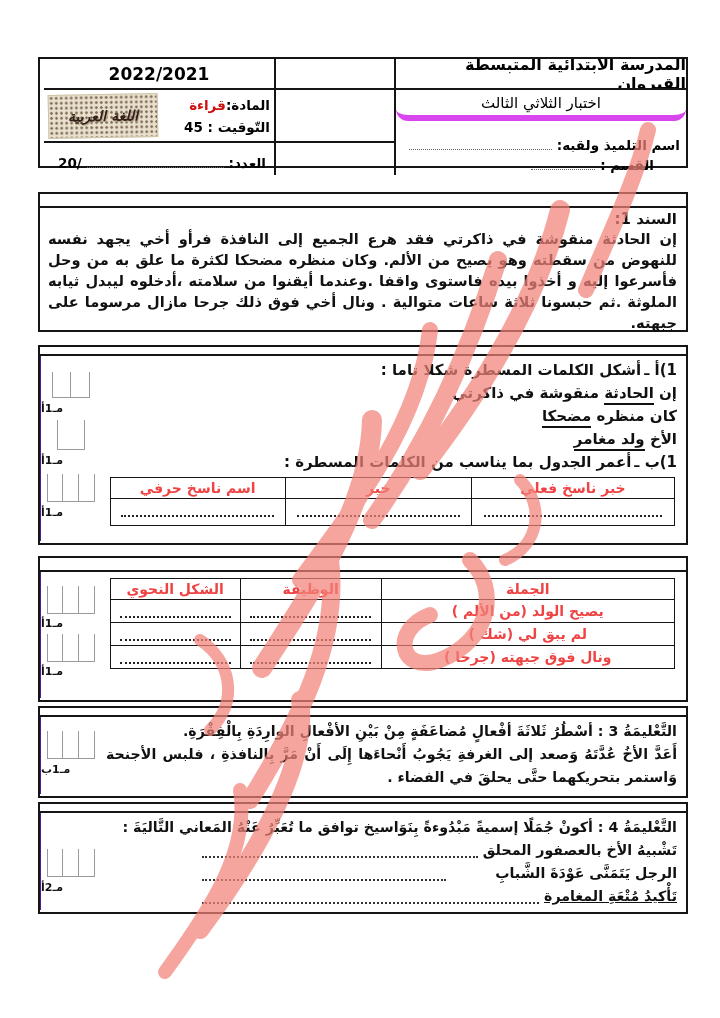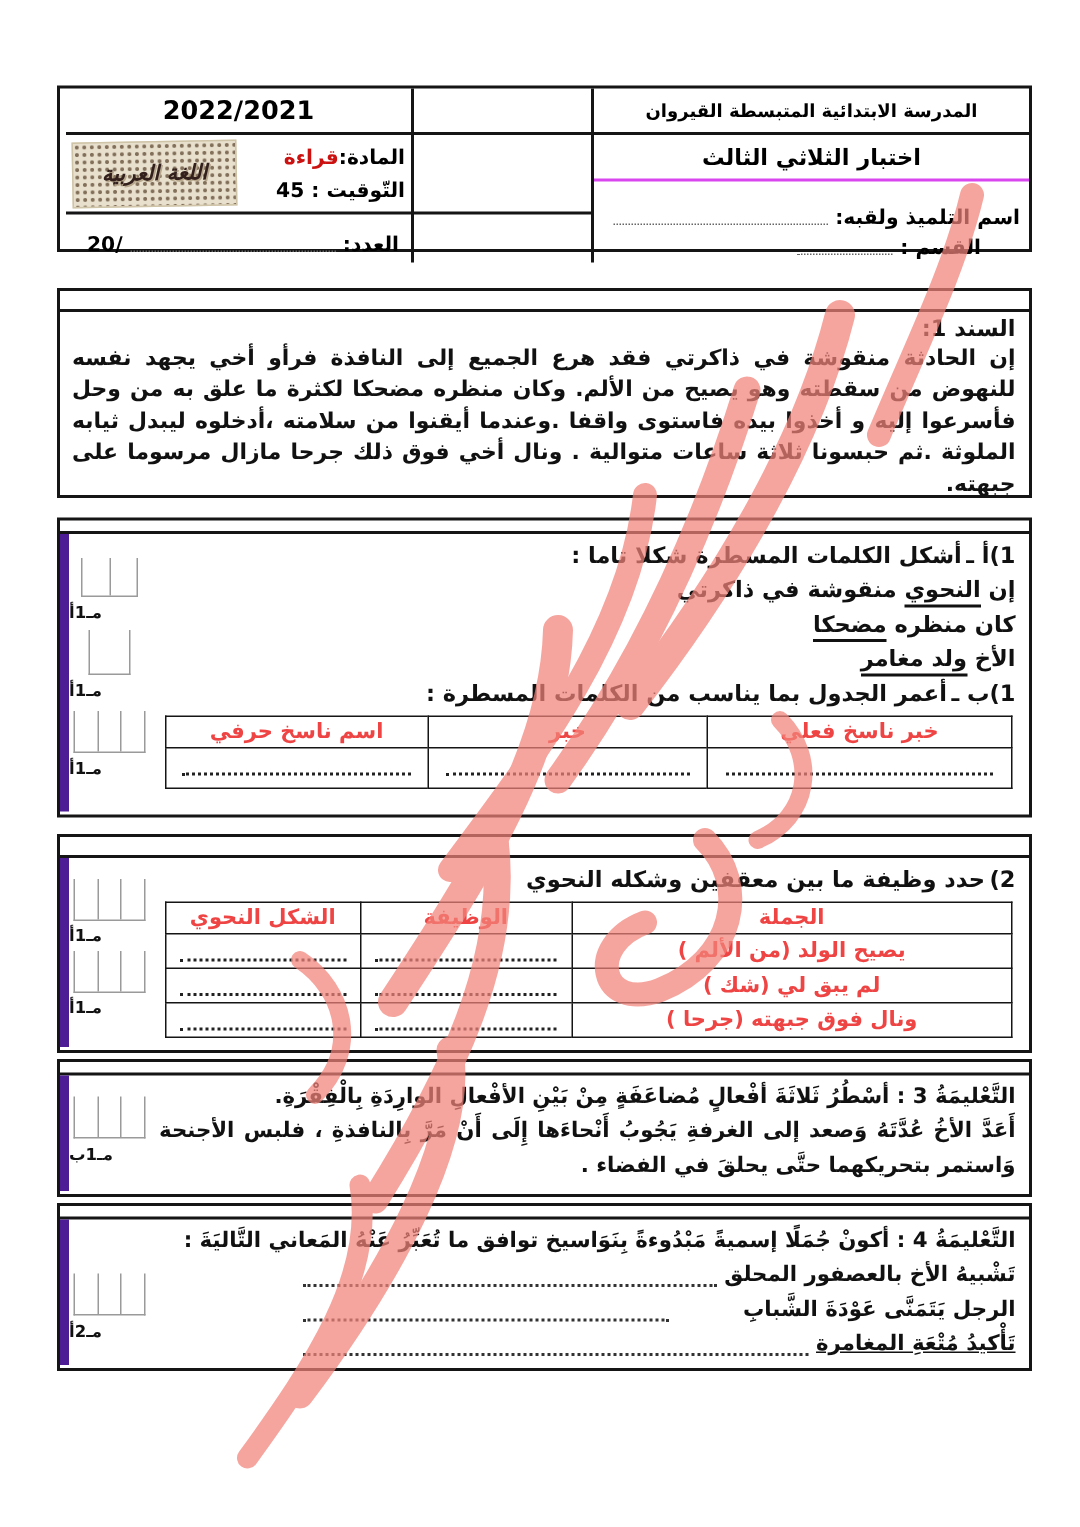--- a/index.html
+++ b/index.html
@@ -5,21 +5,21 @@
   html,body{margin:0;padding:0;background:#ffffff;}
   *{box-sizing:border-box;}
   body{font-family:"DejaVu Sans", sans-serif;}
   #page{position:relative;width:720px;height:1018px;background:#fff;overflow:hidden;direction:rtl;}
   .abs{position:absolute;}
   .bx{border:2px solid #151515;background:#fff;}
   .strip{height:14px;border-bottom:2px solid #151515;}
   .strip.sm{height:9px;}
   .bodyrow{display:flex;direction:rtl;height:calc(100% - 16px);}
   .bodyrow.sm{height:calc(100% - 11px);}
-  .scorecol{width:60px;border-left:6px solid #4c1d95;position:relative;flex:0 0 60px;order:2;}
+  .scorecol{width:60px;border-left:1px solid #4c1d95;position:relative;flex:0 0 60px;order:2;}
   .content{flex:1;padding:3px 9px 3px 6px;direction:rtl;text-align:right;color:#111;order:1;}
   .qline{font-size:15px;font-weight:bold;line-height:23px;white-space:nowrap;}
   .pfx{unicode-bidi:bidi-override;direction:rtl;display:inline-block;margin-left:3px;}
   .u{border-bottom:2px solid #111;padding-bottom:1px;}
   .dotfill{flex:1;border-bottom:2px dotted #333;margin:0 5px 4px 5px;min-width:30px;}
   .dotfill.fine{border-bottom:1.5px dotted #666;margin-bottom:3px;}
   table.q{border-collapse:collapse;margin:3px 2px 0 auto;direction:rtl;}
   table.q td,table.q th{border:1.6px solid #151515;font-size:14px;font-weight:bold;color:#ef4444;text-align:center;padding:2px 4px;}
   .celldots{height:14px;border-bottom:2px dotted #222;width:92%;margin:2px auto 6px auto;}
   .sbox{position:absolute;left:50%;transform:translateX(-50%);display:flex;direction:rtl;border:1.3px solid #9a9a9a;border-top:none;}
@@ -30,22 +30,22 @@
   #watermark{position:absolute;top:0;left:0;pointer-events:none;z-index:5;}
 </style>
 </head>
 <body>
 
 <div id="page">
 
   <div class="abs bx" style="left:38px;top:57px;width:650px;height:111px;display:grid;grid-template-columns:292px 120px 230px;direction:rtl;">
 
     <div style="border-left:2px solid #151515;display:flex;flex-direction:column;">
-      <div class="hcell" style="height:31px;border-bottom:2px solid #151515;display:flex;align-items:center;justify-content:center;font-size:12px;font-weight:bold;">المدرسة الابتدائية المتبسطة القيروان</div>
-      <div class="hcell" style="height:31px;border-bottom:2px solid #d946ef;display:flex;align-items:center;justify-content:center;font-size:15px;font-weight:bold;">اختبار الثلاثي الثالث</div>
+      <div class="hcell" style="height:31px;border-bottom:2px solid #151515;display:flex;align-items:center;justify-content:center;font-size:16px;font-weight:bold;">المدرسة الابتدائية المتبسطة القيروان</div>
+      <div class="hcell" style="height:31px;border-bottom:6px solid #d946ef;display:flex;align-items:center;justify-content:center;font-size:15px;font-weight:normal;border-radius:12px;">اختبار الثلاثي الثالث</div>
       <div class="hcell" style="flex:1;padding:16px 6px 2px 8px;font-size:13.5px;font-weight:bold;">
         <div style="display:flex;direction:rtl;align-items:flex-end;">
           <span>اسم التلميذ ولقبه:</span>
           <span class="dotfill fine"></span>
         </div>
         <div style="display:flex;direction:rtl;align-items:flex-end;margin-top:4px;padding-right:26px;">
           <span>القسم :</span>
           <span class="dotfill fine" style="flex:0 0 64px;"></span>
         </div>
       </div>
@@ -103,21 +103,21 @@
             <div class="cell"></div>
             <div class="cell"></div>
             <div class="cell"></div>
           </div>
         <div class="slab" style="top:150px;">مـ1أ</div>
       </div>
       <div class="content">
         <div class="qline">
           <span class="pfx">1)أ ـ</span><span>أشكل الكلمات المسطرة شكلا تاما :</span>
         </div>
-        <div class="qline"><span>إن </span><span class="u">النحوي</span><span> منقوشة في ذاكرتي</span></div>
+        <div class="qline"><span>إن </span><span class="u">الحادثة</span><span> منقوشة في ذاكرتي</span></div>
         <div class="qline"><span>كان منظره </span><span class="u">مضحكا</span><span></span></div>
         <div class="qline"><span>الأخ </span><span class="u">ولد مغامر</span><span></span></div>
         <div class="qline">
           <span class="pfx">1)ب ـ</span><span>أعمر الجدول بما يناسب من الكلمات المسطرة :</span>
         </div>
         <table class="q" style="width:99%;">
           <tbody>
               <tr>
             <th style="width:36%;">خبر ناسخ فعلي</th>
             <th style="width:33%;">خبر</th>
@@ -151,23 +151,20 @@
           </div>
         <div class="slab" style="top:45px;">مـ1أ</div>
         <div class="sbox" style="top:62px;width:48px;height:28px;">
             <div class="cell"></div>
             <div class="cell"></div>
             <div class="cell"></div>
           </div>
         <div class="slab" style="top:93px;">مـ1أ</div>
       </div>
       <div class="content">
-        <div class="qline">
-          <span class="pfx">2)</span><span>حدد وظيفة ما بين معقفين وشكله النحوي</span>
-        </div>
         <table class="q" style="width:99%;">
           <tbody>
               <tr>
             <th style="width:52%;">الجملة</th>
             <th style="width:25%;">الوظيفة</th>
             <th style="width:23%;">الشكل النحوي</th>
           </tr>
           <tr>
             <td>يصيح الولد (من الألم )</td>
             <td>

